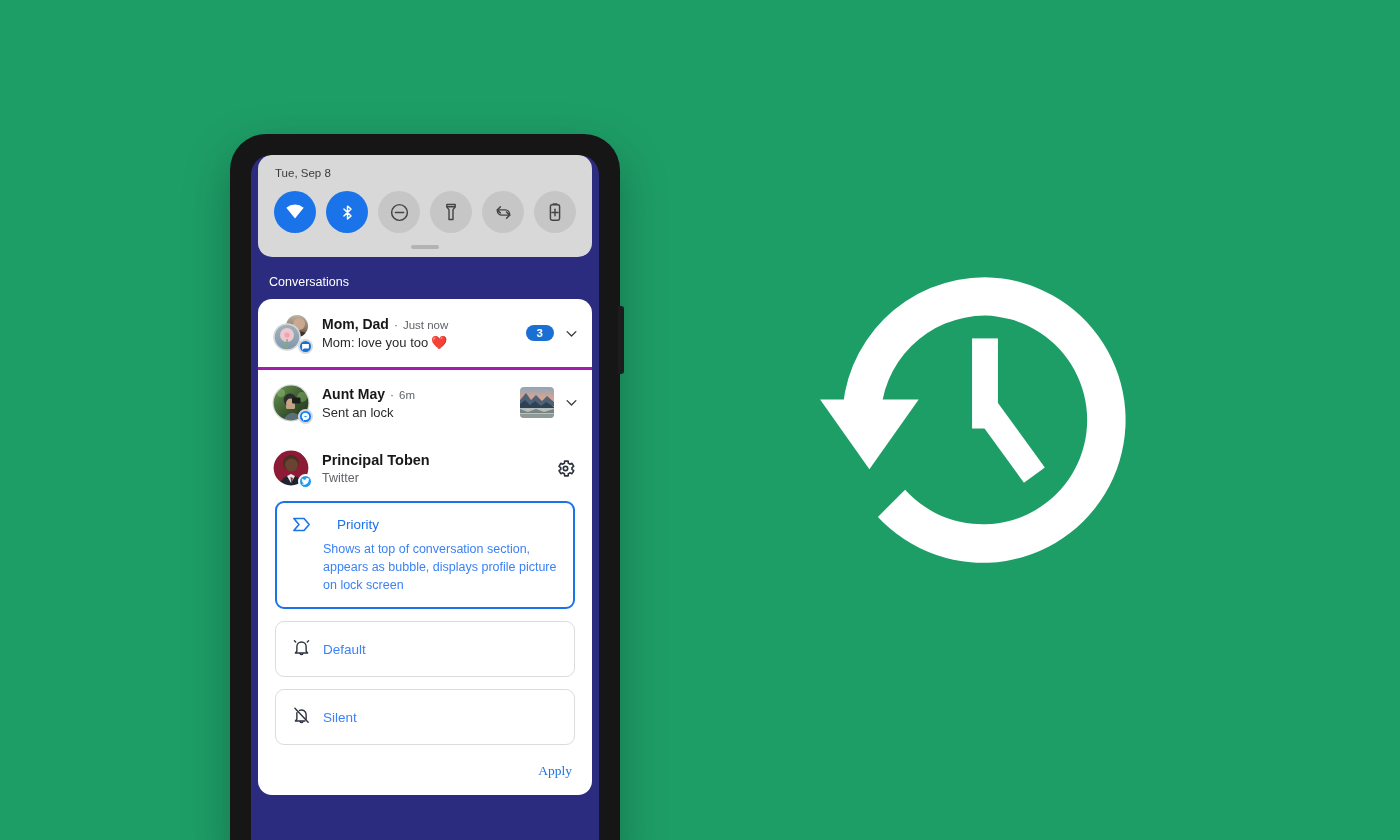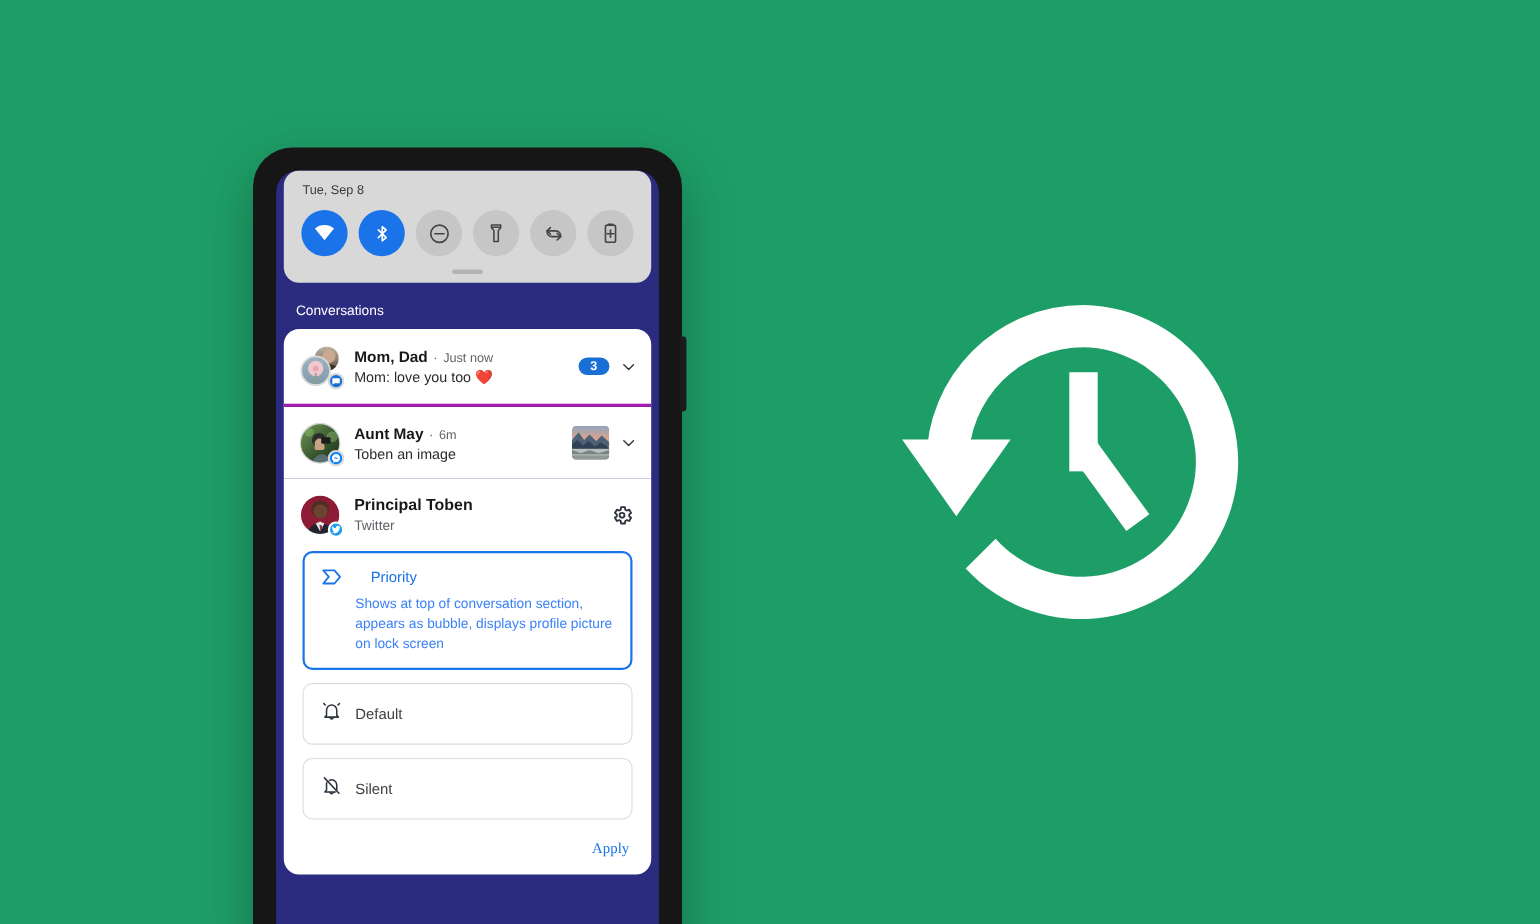--- a/index.html
+++ b/index.html
@@ -179,21 +179,21 @@
     border: 1px solid #dadce0;
     border-radius: 9px;
     padding: 14px 15px;
   }
   .opt.selected {
     border: 2px solid #1A73E8;
     padding: 13px 14px;
   }
   .opt-head { display: flex; align-items: center; gap: 25px; }
   .opt-head svg { display: block; flex: 0 0 auto; }
-  .opt-label { font-size: 13.5px; color: #404040; }
+  .opt-label { font-size: 13.5px; color: #3b82f6; }
   .opt.selected .opt-label { color: #1A73E8; }
   .opt-desc {
     font-size: 12.5px; color: #3b82f6;
     line-height: 1.42; margin-top: 8px; margin-left: 32px;
   }
   .opt-plain { display: flex; align-items: center; gap: 11px; min-height: 26px; }
 
   #apply-row {
     display: flex; justify-content: flex-end;
     padding: 6px 20px 0 0;
@@ -381,21 +381,21 @@
                   <path d="M12 2C6.2 2 2 6.3 2 11.6c0 3 1.4 5.6 3.6 7.3V23l3.3-1.8c.9.3 1.9.4 3 .4 5.8 0 10-4.3 10-9.6S17.8 2 12 2zm1 12.8-2.6-2.7-5 2.7 5.5-5.8 2.6 2.7 4.9-2.7z"></path>
                 </svg>
             </span>
           </div>
           <div class="conv-text">
             <div class="conv-title-line">
               <span class="conv-name">Aunt May</span>
               <span class="conv-dot">·</span>
               <span class="conv-time">6m</span>
             </div>
-            <div class="conv-snippet">Toben an image</div>
+            <div class="conv-snippet">Sent an lock</div>
           </div>
           <span class="thumb">
             <svg width="34" height="31" viewBox="0 0 34 31" preserveAspectRatio="none">
               <defs>
                 <linearGradient id="gSky2" x1="0" y1="0" x2="0" y2="1">
                   <stop offset="0%" stop-color="#8fa6bb"></stop>
                     <stop offset="45%" stop-color="#e7a488"></stop>
                   <stop offset="75%" stop-color="#f0b79b"></stop>
                 </linearGradient>
               </defs>

